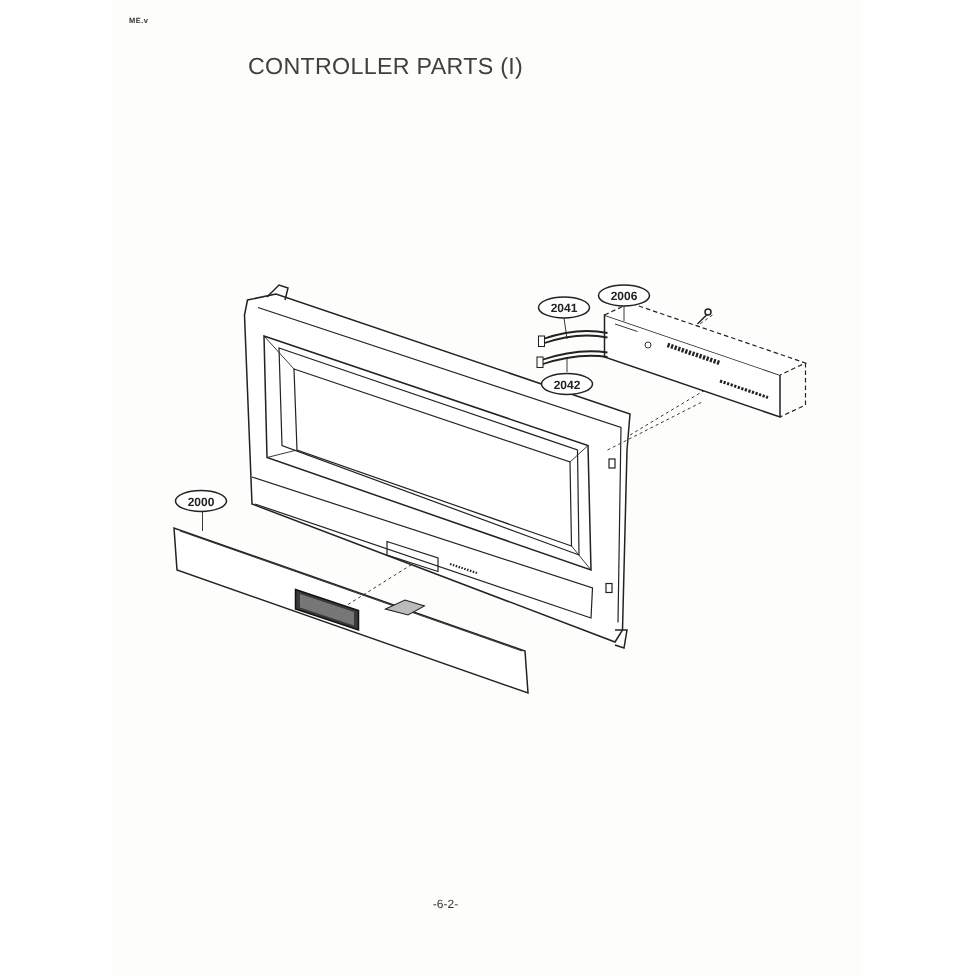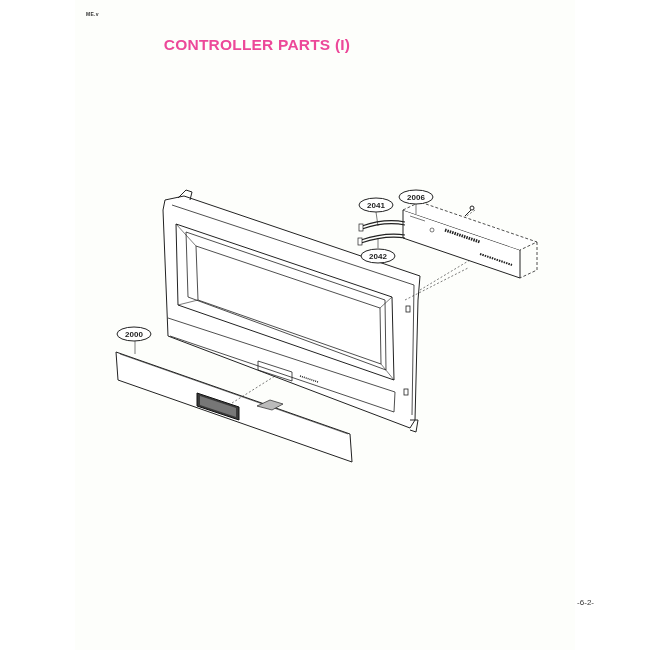--- a/index.html
+++ b/index.html
@@ -1,20 +1,20 @@
 <!DOCTYPE html>
 <html><head>
 <meta charset="utf-8">
 <style>
   html,body{margin:0;padding:0;background:#ffffff;}
   body{width:650px;height:650px;position:relative;overflow:hidden;font-family:"Liberation Sans",sans-serif;}
   .sheet{position:absolute;left:75px;top:0;width:500px;height:650px;background:#fdfefb;}
   .corner-mark{position:absolute;left:86px;top:11px;font-size:5px;font-weight:bold;color:#333;letter-spacing:0.3px;}
-  .title{position:absolute;left:0;top:36px;width:514px;text-align:center;font-size:15.5px;font-weight:bold;color:#ec4899;letter-spacing:0.2px;}
-  .page-num{position:absolute;left:0;top:598px;width:594px;text-align:right;font-size:8px;color:#333;}
+  .title{position:absolute;left:0;top:36px;width:514px;text-align:center;font-size:15.5px;font-weight:normal;color:#404040;letter-spacing:0.2px;}
+  .page-num{position:absolute;left:0;top:598px;width:594px;text-align:center;font-size:8px;color:#333;}
   svg.diagram{position:absolute;left:0;top:0;}
   .callout-text{font-family:"Liberation Sans",sans-serif;font-size:8px;font-weight:bold;fill:#222;}
 </style>
 </head>
 <body>
 
 <div class="sheet"></div>
 
 <div class="corner-mark">ME.v</div>
 

